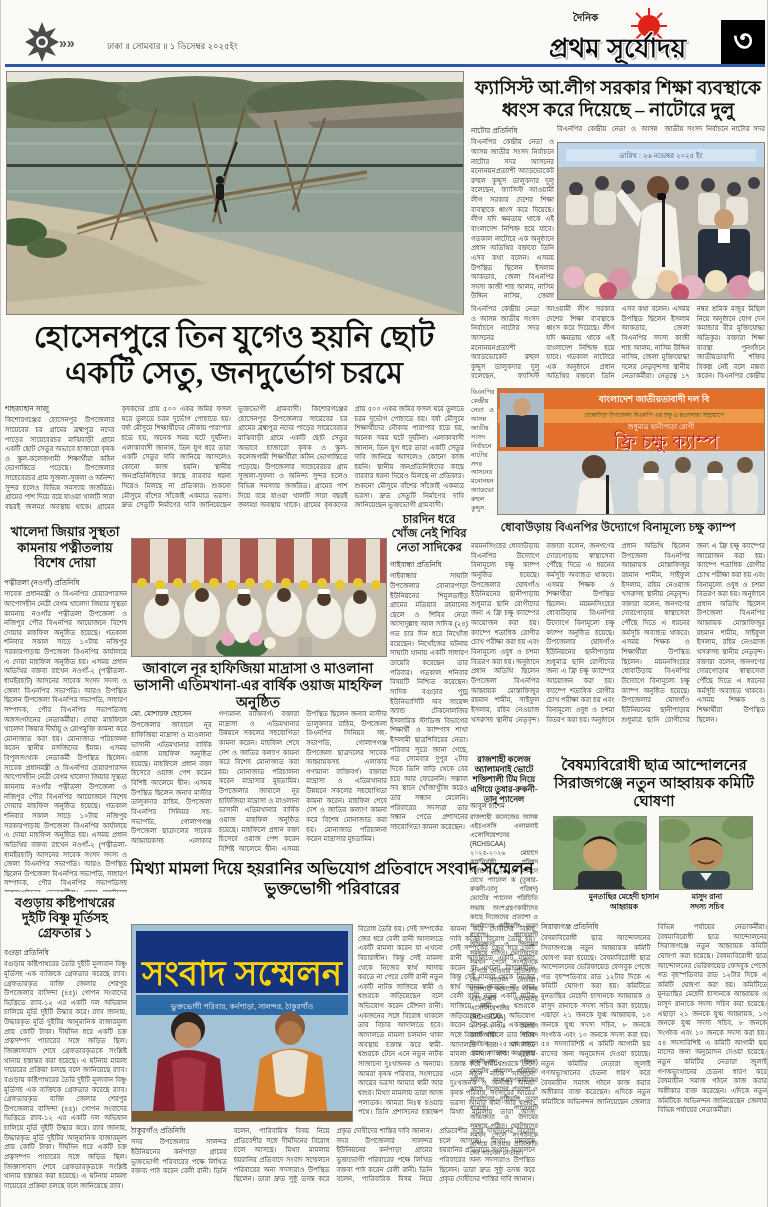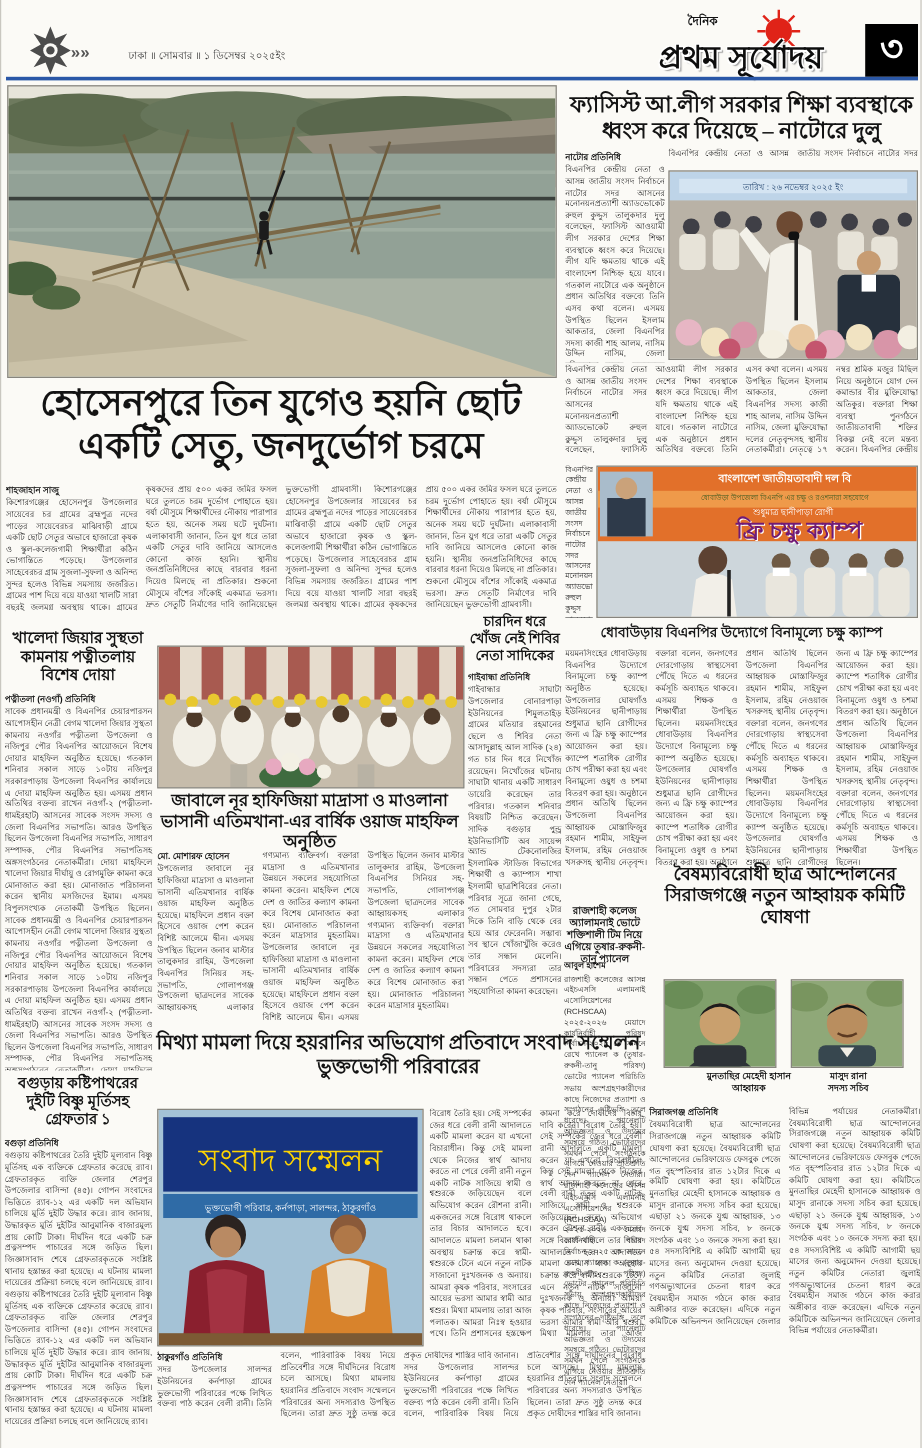--- a/index.html
+++ b/index.html
@@ -2,21 +2,21 @@
 <html><head>
 <meta charset="utf-8">
 <style>
   * { margin:0; padding:0; box-sizing:border-box; }
   html,body { width:768px; height:1207px; }
   body { background:#dedcd6; font-family:"Liberation Sans", sans-serif; position:relative; }
   .page { position:absolute; inset:0; background:#fbfaf6; overflow:hidden; border-left:1px solid #c9c7c0; border-right:1px solid #c9c7c0; }
   .abs { position:absolute; }
   .headline { font-weight:bold; color:#131313; text-align:center; line-height:1.2; font-family:"Liberation Serif", serif; }
   .body-text { font-size:6.8px; line-height:1.42; color:#262626; text-align:justify; overflow:hidden; }
-  .byline { font-weight:bold; font-size:7.2px; color:#111; display:block; margin-bottom:1px; }
+  .byline { font-weight:normal; font-size:7.2px; color:#111; display:block; margin-bottom:1px; }
   .cols2 { column-count:2; column-gap:7px; }
   .cols3 { column-count:3; column-gap:7px; }
   .cols4 { column-count:4; column-gap:7px; }
   .photo { border:1px solid #87857e; overflow:hidden; background:#d8d5cc; }
   .photo svg { display:block; }
   .caption-bold { font-weight:bold; color:#161616; text-align:center; }
   .rule-blue { background:#2a57a7; }
   .namecap { text-align:center; font-weight:bold; color:#111; font-size:7.6px; line-height:1.3; }
   .banner-overlay { position:absolute; left:0; right:0; text-align:center; color:#fff; }
   .masthead-big { font-weight:bold; font-size:26px; color:#0d0d0d; letter-spacing:0;
@@ -188,21 +188,21 @@
           <circle cx="185" cy="76" r="8"></circle>
           <circle cx="217" cy="80" r="8"></circle>
           <circle cx="247" cy="76" r="8"></circle>
       </g>
       <rect x="146" y="84" width="14" height="7" fill="#fff"></rect>
       <rect x="210" y="84" width="14" height="7" fill="#fff"></rect>
     </svg>
     <div class="banner-overlay" style="top:3px;left:46px;font-size:9px;font-weight:bold;color:#fff;">বাংলাদেশ জাতীয়তাবাদী দল বি</div>
     <div class="banner-overlay" style="top:21px;left:46px;font-size:6px;color:#3c5a20;">ধোবাউড়া উপজেলা বিএনপি এর চক্ষু ও রওশনারা সহযোগে</div>
     <div class="banner-overlay" style="top:32px;left:60px;font-size:7px;color:#fff;">শুধুমাত্র ছানীপাড়া রোগী</div>
-    <div class="banner-overlay" style="top:38px;left:70px;font-size:19px;font-weight:bold;color:#701a75;text-shadow:1px 1px 0 #fff;">ফ্রি চক্ষু ক্যাম্প</div>
+    <div class="banner-overlay" style="top:38px;left:70px;font-size:19px;font-weight:normal;color:#b91c1c;text-shadow:1px 1px 0 #fff;">ফ্রি চক্ষু ক্যাম্প</div>
   </div>
   <div class="abs caption-bold" style="left:470px;top:519px;width:294px;font-size:11.5px;">ধোবাউড়ায় বিএনপির উদ্যোগে বিনামূল্যে চক্ষু ক্যাম্প</div>
   <div class="abs body-text cols4" style="left:470px;top:541px;width:294px;height:211px;">ময়মনসিংহের ধোবাউড়ায় বিএনপির উদ্যোগে বিনামূল্যে চক্ষু ক্যাম্প অনুষ্ঠিত হয়েছে। উপজেলার ঘোষগাঁও ইউনিয়নের ছানীপাড়ায় শুধুমাত্র ছানি রোগীদের জন্য এ ফ্রি চক্ষু ক্যাম্পের আয়োজন করা হয়। ক্যাম্পে শতাধিক রোগীর চোখ পরীক্ষা করা হয় এবং বিনামূল্যে ওষুধ ও চশমা বিতরণ করা হয়। অনুষ্ঠানে প্রধান অতিথি ছিলেন উপজেলা বিএনপির আহ্বায়ক মোস্তাফিজুর রহমান শামীম, সাইফুল ইসলাম, রহিম নেওয়াজ খসরুসহ স্থানীয় নেতৃবৃন্দ। বক্তারা বলেন, জনগণের দোরগোড়ায় স্বাস্থ্যসেবা পৌঁছে দিতে এ ধরনের কর্মসূচি অব্যাহত থাকবে। এসময় শিক্ষক ও শিক্ষার্থীরা উপস্থিত ছিলেন। ময়মনসিংহের ধোবাউড়ায় বিএনপির উদ্যোগে বিনামূল্যে চক্ষু ক্যাম্প অনুষ্ঠিত হয়েছে। উপজেলার ঘোষগাঁও ইউনিয়নের ছানীপাড়ায় শুধুমাত্র ছানি রোগীদের জন্য এ ফ্রি চক্ষু ক্যাম্পের আয়োজন করা হয়। ক্যাম্পে শতাধিক রোগীর চোখ পরীক্ষা করা হয় এবং বিনামূল্যে ওষুধ ও চশমা বিতরণ করা হয়। অনুষ্ঠানে প্রধান অতিথি ছিলেন উপজেলা বিএনপির আহ্বায়ক মোস্তাফিজুর রহমান শামীম, সাইফুল ইসলাম, রহিম নেওয়াজ খসরুসহ স্থানীয় নেতৃবৃন্দ। বক্তারা বলেন, জনগণের দোরগোড়ায় স্বাস্থ্যসেবা পৌঁছে দিতে এ ধরনের কর্মসূচি অব্যাহত থাকবে। এসময় শিক্ষক ও শিক্ষার্থীরা উপস্থিত ছিলেন। ময়মনসিংহের ধোবাউড়ায় বিএনপির উদ্যোগে বিনামূল্যে চক্ষু ক্যাম্প অনুষ্ঠিত হয়েছে। উপজেলার ঘোষগাঁও ইউনিয়নের ছানীপাড়ায় শুধুমাত্র ছানি রোগীদের জন্য এ ফ্রি চক্ষু ক্যাম্পের আয়োজন করা হয়। ক্যাম্পে শতাধিক রোগীর চোখ পরীক্ষা করা হয় এবং বিনামূল্যে ওষুধ ও চশমা বিতরণ করা হয়। অনুষ্ঠানে প্রধান অতিথি ছিলেন উপজেলা বিএনপির আহ্বায়ক মোস্তাফিজুর রহমান শামীম, সাইফুল ইসলাম, রহিম নেওয়াজ খসরুসহ স্থানীয় নেতৃবৃন্দ। বক্তারা বলেন, জনগণের দোরগোড়ায় স্বাস্থ্যসেবা পৌঁছে দিতে এ ধরনের কর্মসূচি অব্যাহত থাকবে। এসময় শিক্ষক ও শিক্ষার্থীরা উপস্থিত ছিলেন।</div>
 
   <div class="abs headline" style="left:2px;top:524px;width:124px;font-size:13px;">খালেদা জিয়ার সুস্থতা কামনায় পত্নীতলায় বিশেষ দোয়া</div>
   <div class="abs body-text" style="left:3px;top:578px;width:123px;height:314px;">
     <span class="byline">পত্নীতলা (নওগাঁ) প্রতিনিধি</span>
     <span>সাবেক প্রধানমন্ত্রী ও বিএনপির চেয়ারপারসন আপোসহীন নেত্রী বেগম খালেদা জিয়ার সুস্থতা কামনায় নওগাঁর পত্নীতলা উপজেলা ও নজিপুর পৌর বিএনপির আয়োজনে বিশেষ দোয়ার মাহফিল অনুষ্ঠিত হয়েছে। গতকাল শনিবার সকাল সাড়ে ১০টায় নজিপুর সরকারপাড়ায় উপজেলা বিএনপির কার্যালয়ে এ দোয়া মাহফিল অনুষ্ঠিত হয়। এসময় প্রধান অতিথির বক্তব্য রাখেন নওগাঁ-২ (পত্নীতলা-ধামইরহাট) আসনের সাবেক সংসদ সদস্য ও জেলা বিএনপির সভাপতি। আরও উপস্থিত ছিলেন উপজেলা বিএনপির সভাপতি, সাধারণ সম্পাদক, পৌর বিএনপির সভাপতিসহ অঙ্গসংগঠনের নেতাকর্মীরা। দোয়া মাহফিলে খালেদা জিয়ার দীর্ঘায়ু ও রোগমুক্তি কামনা করে মোনাজাত করা হয়। মোনাজাত পরিচালনা করেন স্থানীয় মসজিদের ইমাম। এসময় বিপুলসংখ্যক নেতাকর্মী উপস্থিত ছিলেন। সাবেক প্রধানমন্ত্রী ও বিএনপির চেয়ারপারসন আপোসহীন নেত্রী বেগম খালেদা জিয়ার সুস্থতা কামনায় নওগাঁর পত্নীতলা উপজেলা ও নজিপুর পৌর বিএনপির আয়োজনে বিশেষ দোয়ার মাহফিল অনুষ্ঠিত হয়েছে। গতকাল শনিবার সকাল সাড়ে ১০টায় নজিপুর সরকারপাড়ায় উপজেলা বিএনপির কার্যালয়ে এ দোয়া মাহফিল অনুষ্ঠিত হয়। এসময় প্রধান অতিথির বক্তব্য রাখেন নওগাঁ-২ (পত্নীতলা-ধামইরহাট) আসনের সাবেক সংসদ সদস্য ও জেলা বিএনপির সভাপতি। আরও উপস্থিত ছিলেন উপজেলা বিএনপির সভাপতি, সাধারণ সম্পাদক, পৌর বিএনপির সভাপতিসহ অঙ্গসংগঠনের নেতাকর্মীরা। দোয়া মাহফিলে খালেদা জিয়ার দীর্ঘায়ু ও রোগমুক্তি কামনা করে মোনাজাত করা হয়। মোনাজাত পরিচালনা করেন স্থানীয় মসজিদের ইমাম। এসময় বিপুলসংখ্যক নেতাকর্মী উপস্থিত ছিলেন।</span>
   </div>
 
@@ -293,42 +293,42 @@
         <path d="M40,136 Q56,128 74,138 L70,196 L44,196 Z" fill="#a33242"></path>
       </g>
       <g>
         <circle cx="158" cy="102" r="15" fill="#8a5a3a"></circle>
         <circle cx="158" cy="108" r="12" fill="#b07848"></circle>
         <path d="M120,196 L128,134 Q158,114 190,132 L196,196 Z" fill="#d8832c"></path>
         <path d="M140,130 Q158,120 176,130 L172,168 Q158,176 144,168 Z" fill="#e9e2d2"></path>
       </g>
       <rect y="186" width="220" height="10" fill="#7c5a34"></rect>
     </svg>
-    <div class="banner-overlay" style="top:22px;font-size:26px;font-weight:normal;color:#ffd400;">সংবাদ সম্মেলন</div>
+    <div class="banner-overlay" style="top:22px;font-size:34px;font-weight:bold;color:#ffd400;">সংবাদ সম্মেলন</div>
     <div class="banner-overlay" style="top:76px;font-size:7.5px;color:#fff;">ভুক্তভোগী পরিবার, কর্নপাড়া, সালন্দর, ঠাকুরগাঁও</div>
   </div>
   <div class="abs body-text cols2" style="left:357px;top:924px;width:177px;height:198px;">বিরোধ তৈরি হয়। সেই সম্পর্কের জের ধরে বেলী রানী আদালতে একটি মামলা করেন যা এখনো বিচারাধীন। কিন্তু সেই মামলা থেকে নিজের স্বার্থ আদায় করতে না পেরে বেলী রানী নতুন একটি নাটক সাজিয়ে স্বামী ও শ্বশুরকে জড়িয়েছেন বলে অভিযোগ করেন রৌশনা রানী। একজনের সঙ্গে বিরোধ থাকলে তার বিচার আদালতে হবে। আদালতে মামলা চলমান থাকা অবস্থায় চক্রান্ত করে স্বামী-শ্বশুরকে টেনে এনে নতুন নাটক সাজানো দুঃখজনক ও অন্যায়। আমরা কৃষক পরিবার, সংসারের আয়ের ভরসা আমার স্বামী আর শ্বশুর। মিথ্যা মামলায় তারা আজ পলাতক। আমরা নিঃস্ব হওয়ার পথে। তিনি প্রশাসনের হস্তক্ষেপ কামনা করে দোষীদের বিচার দাবি করেন। বিরোধ তৈরি হয়। সেই সম্পর্কের জের ধরে বেলী রানী আদালতে একটি মামলা করেন যা এখনো বিচারাধীন। কিন্তু সেই মামলা থেকে নিজের স্বার্থ আদায় করতে না পেরে বেলী রানী নতুন একটি নাটক সাজিয়ে স্বামী ও শ্বশুরকে জড়িয়েছেন বলে অভিযোগ করেন রৌশনা রানী। একজনের সঙ্গে বিরোধ থাকলে তার বিচার আদালতে হবে। আদালতে মামলা চলমান থাকা অবস্থায় চক্রান্ত করে স্বামী-শ্বশুরকে টেনে এনে নতুন নাটক সাজানো দুঃখজনক ও অন্যায়। আমরা কৃষক পরিবার, সংসারের আয়ের ভরসা আমার স্বামী আর শ্বশুর। মিথ্যা মামলায় তারা আজ পলাতক। আমরা নিঃস্ব হওয়ার পথে। তিনি প্রশাসনের হস্তক্ষেপ কামনা করে দোষীদের বিচার দাবি করেন।</div>
   <div class="abs body-text cols4" style="left:130px;top:1126px;width:404px;height:66px;">
     <span class="byline">ঠাকুরগাঁও প্রতিনিধি</span>
     <span>সদর উপজেলার সালন্দর ইউনিয়নের কর্নপাড়া গ্রামের ভুক্তভোগী পরিবারের পক্ষে লিখিত বক্তব্য পাঠ করেন বেলী রানী। তিনি বলেন, পারিবারিক বিষয় নিয়ে প্রতিবেশীর সঙ্গে দীর্ঘদিনের বিরোধ চলে আসছে। মিথ্যা মামলায় হয়রানির প্রতিবাদে সংবাদ সম্মেলনে পরিবারের অন্য সদস্যরাও উপস্থিত ছিলেন। তারা দ্রুত সুষ্ঠু তদন্ত করে প্রকৃত দোষীদের শাস্তির দাবি জানান। সদর উপজেলার সালন্দর ইউনিয়নের কর্নপাড়া গ্রামের ভুক্তভোগী পরিবারের পক্ষে লিখিত বক্তব্য পাঠ করেন বেলী রানী। তিনি বলেন, পারিবারিক বিষয় নিয়ে প্রতিবেশীর সঙ্গে দীর্ঘদিনের বিরোধ চলে আসছে। মিথ্যা মামলায় হয়রানির প্রতিবাদে সংবাদ সম্মেলনে পরিবারের অন্য সদস্যরাও উপস্থিত ছিলেন। তারা দ্রুত সুষ্ঠু তদন্ত করে প্রকৃত দোষীদের শাস্তির দাবি জানান।</span>
   </div>
 
   <div class="abs headline" style="left:2px;top:896px;width:124px;font-size:12.5px;">বগুড়ায় কষ্টিপাথরের দুইটি বিষ্ণু মূর্তিসহ গ্রেফতার ১</div>
   <div class="abs body-text" style="left:3px;top:948px;width:123px;height:244px;">
     <span class="byline">বগুড়া প্রতিনিধি</span>
     <span>বগুড়ায় কষ্টিপাথরের তৈরি দুইটি মূল্যবান বিষ্ণু মূর্তিসহ এক ব্যক্তিকে গ্রেফতার করেছে র‍্যাব। গ্রেফতারকৃত ব্যক্তি জেলার শেরপুর উপজেলার বাসিন্দা (৪৫)। গোপন সংবাদের ভিত্তিতে র‍্যাব-১২ এর একটি দল অভিযান চালিয়ে মূর্তি দুইটি উদ্ধার করে। র‍্যাব জানায়, উদ্ধারকৃত মূর্তি দুইটির আনুমানিক বাজারমূল্য প্রায় কোটি টাকা। দীর্ঘদিন ধরে একটি চক্র প্রত্নসম্পদ পাচারের সঙ্গে জড়িত ছিল। জিজ্ঞাসাবাদ শেষে গ্রেফতারকৃতকে সংশ্লিষ্ট থানায় হস্তান্তর করা হয়েছে। এ ঘটনায় মামলা দায়েরের প্রক্রিয়া চলছে বলে জানিয়েছে র‍্যাব। বগুড়ায় কষ্টিপাথরের তৈরি দুইটি মূল্যবান বিষ্ণু মূর্তিসহ এক ব্যক্তিকে গ্রেফতার করেছে র‍্যাব। গ্রেফতারকৃত ব্যক্তি জেলার শেরপুর উপজেলার বাসিন্দা (৪৫)। গোপন সংবাদের ভিত্তিতে র‍্যাব-১২ এর একটি দল অভিযান চালিয়ে মূর্তি দুইটি উদ্ধার করে। র‍্যাব জানায়, উদ্ধারকৃত মূর্তি দুইটির আনুমানিক বাজারমূল্য প্রায় কোটি টাকা। দীর্ঘদিন ধরে একটি চক্র প্রত্নসম্পদ পাচারের সঙ্গে জড়িত ছিল। জিজ্ঞাসাবাদ শেষে গ্রেফতারকৃতকে সংশ্লিষ্ট থানায় হস্তান্তর করা হয়েছে। এ ঘটনায় মামলা দায়েরের প্রক্রিয়া চলছে বলে জানিয়েছে র‍্যাব।</span>
   </div>
 
   <div class="abs headline" style="left:468px;top:755px;width:70px;font-size:8.3px;">রাজশাহী কলেজ অ্যালামনাই ভোটে শক্তিশালী টিম নিয়ে এগিয়ে তুষার-রুকনী-তানু প্যানেল</div>
   <div class="abs body-text" style="left:469px;top:801px;width:68px;height:391px;font-size:6.4px;">
     <span class="byline" style="font-size:6.8px;">আবুল হাশেম</span>
     <span>রাজশাহী কলেজের আসন্ন এইচএসসি এলামনাই এসোসিয়েশনের (RCHSCAA) ২০২৫-২০২৬ মেয়াদে কার্যনির্বাহী পরিষদ নির্বাচন-২০২৫ কে সামনে রেখে প্যানেল ক (তুষার-রুকনী-তানু পরিষদ) ভোটের প্যানেল পরিচিতি সভায় অংশগ্রহণকারীদের কাছে নিজেদের প্রত্যাশা ও সংগঠনের দৃষ্টিভঙ্গি তুলে ধরেছে। প্যানেলটি অভিজ্ঞতা ও উদ্যমের সমন্বয়ে গঠিত। ভোটারদের সমর্থন পেলে সংগঠনকে এগিয়ে নেওয়ার প্রতিশ্রুতি দেন প্যানেল নেতারা। রাজশাহী কলেজের আসন্ন এইচএসসি এলামনাই এসোসিয়েশনের (RCHSCAA) ২০২৫-২০২৬ মেয়াদে কার্যনির্বাহী পরিষদ নির্বাচন-২০২৫ কে সামনে রেখে প্যানেল ক (তুষার-রুকনী-তানু পরিষদ) ভোটের প্যানেল পরিচিতি সভায় অংশগ্রহণকারীদের কাছে নিজেদের প্রত্যাশা ও সংগঠনের দৃষ্টিভঙ্গি তুলে ধরেছে। প্যানেলটি অভিজ্ঞতা ও উদ্যমের সমন্বয়ে গঠিত। ভোটারদের সমর্থন পেলে সংগঠনকে এগিয়ে নেওয়ার প্রতিশ্রুতি দেন প্যানেল নেতারা।</span>
   </div>
 
-  <div class="abs headline" style="left:540px;top:720px;width:226px;font-size:15px;">বৈষম্যবিরোধী ছাত্র আন্দোলনের সিরাজগঞ্জে নতুন আহ্বায়ক কমিটি ঘোষণা</div>
+  <div class="abs headline" style="left:540px;top:756px;width:226px;font-size:15px;">বৈষম্যবিরোধী ছাত্র আন্দোলনের সিরাজগঞ্জে নতুন আহ্বায়ক কমিটি ঘোষণা</div>
   <div class="abs photo" style="left:552px;top:816px;width:94px;height:74px;">
     <svg width="92" height="72" viewBox="0 0 92 72">
       <rect width="92" height="72" fill="#7f9f6b"></rect>
       <ellipse cx="14" cy="12" rx="18" ry="12" fill="#6a8d57"></ellipse>
       <ellipse cx="78" cy="16" rx="18" ry="12" fill="#6a8d57"></ellipse>
       <path d="M20,72 Q46,48 72,72 Z" fill="#2e3338"></path>
       <rect x="24" y="54" width="44" height="18" rx="6" fill="#2e3338"></rect>
       <circle cx="46" cy="36" r="17" fill="#c9a06e"></circle>
       <path d="M29,30 Q46,14 63,30 Q58,20 46,19 Q34,20 29,30 Z" fill="#1d1d1d"></path>
     </svg>

